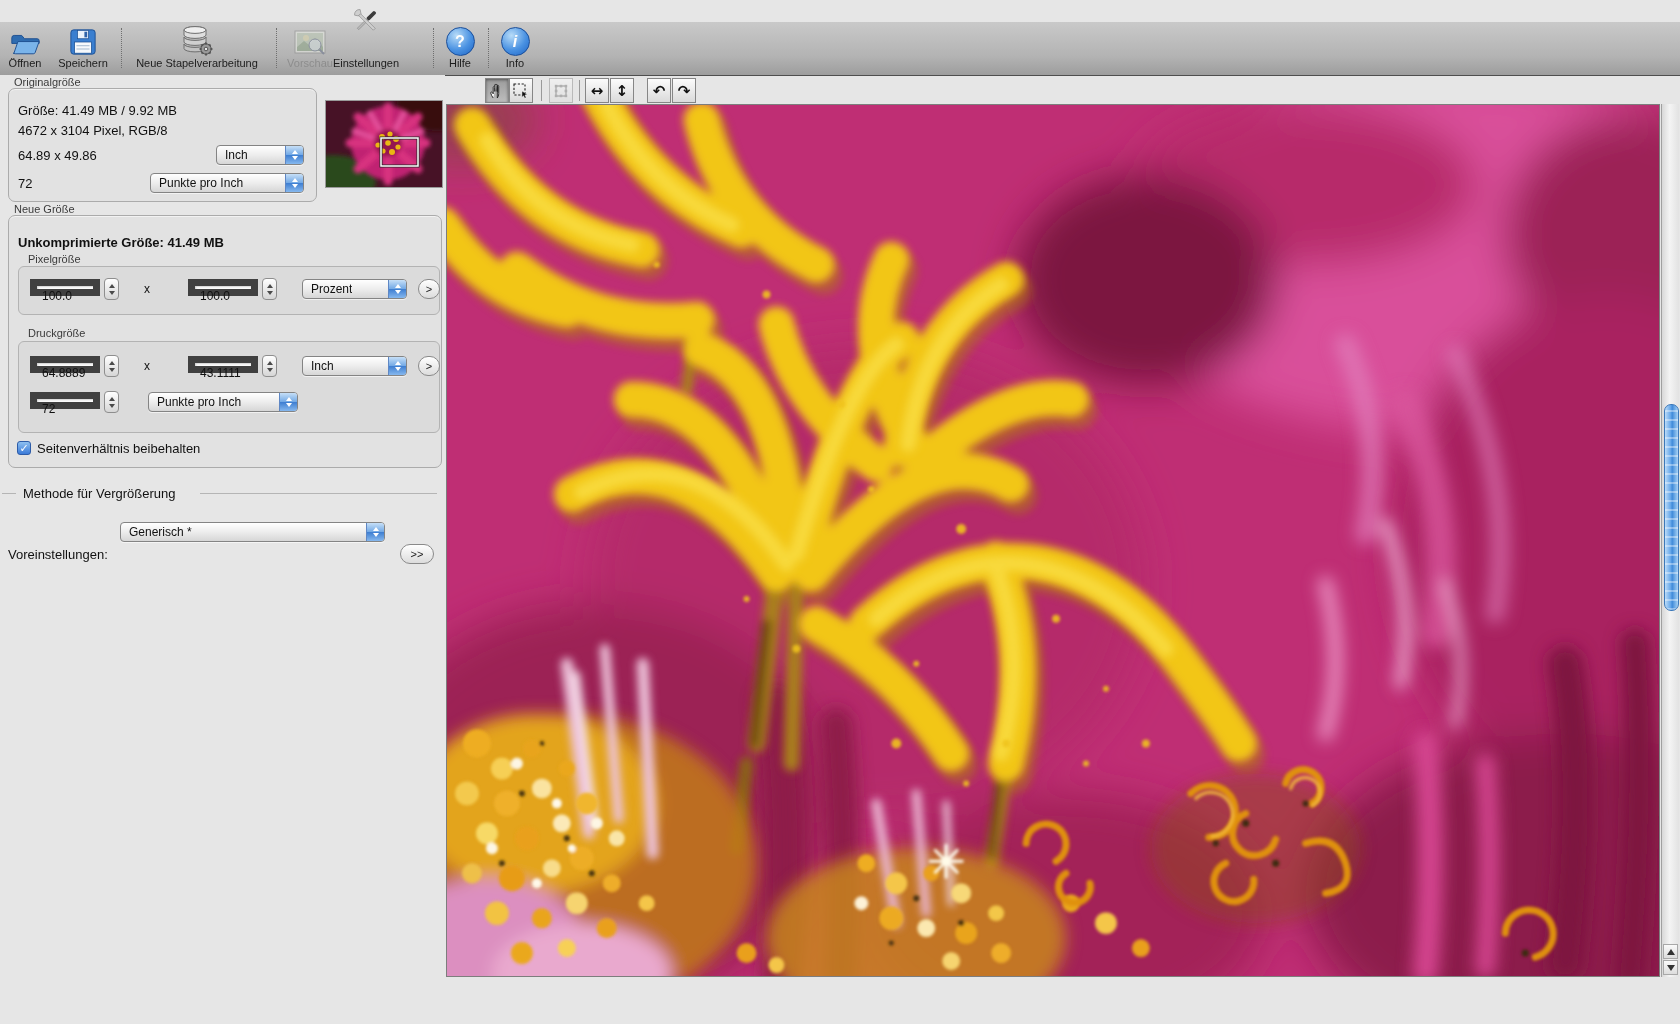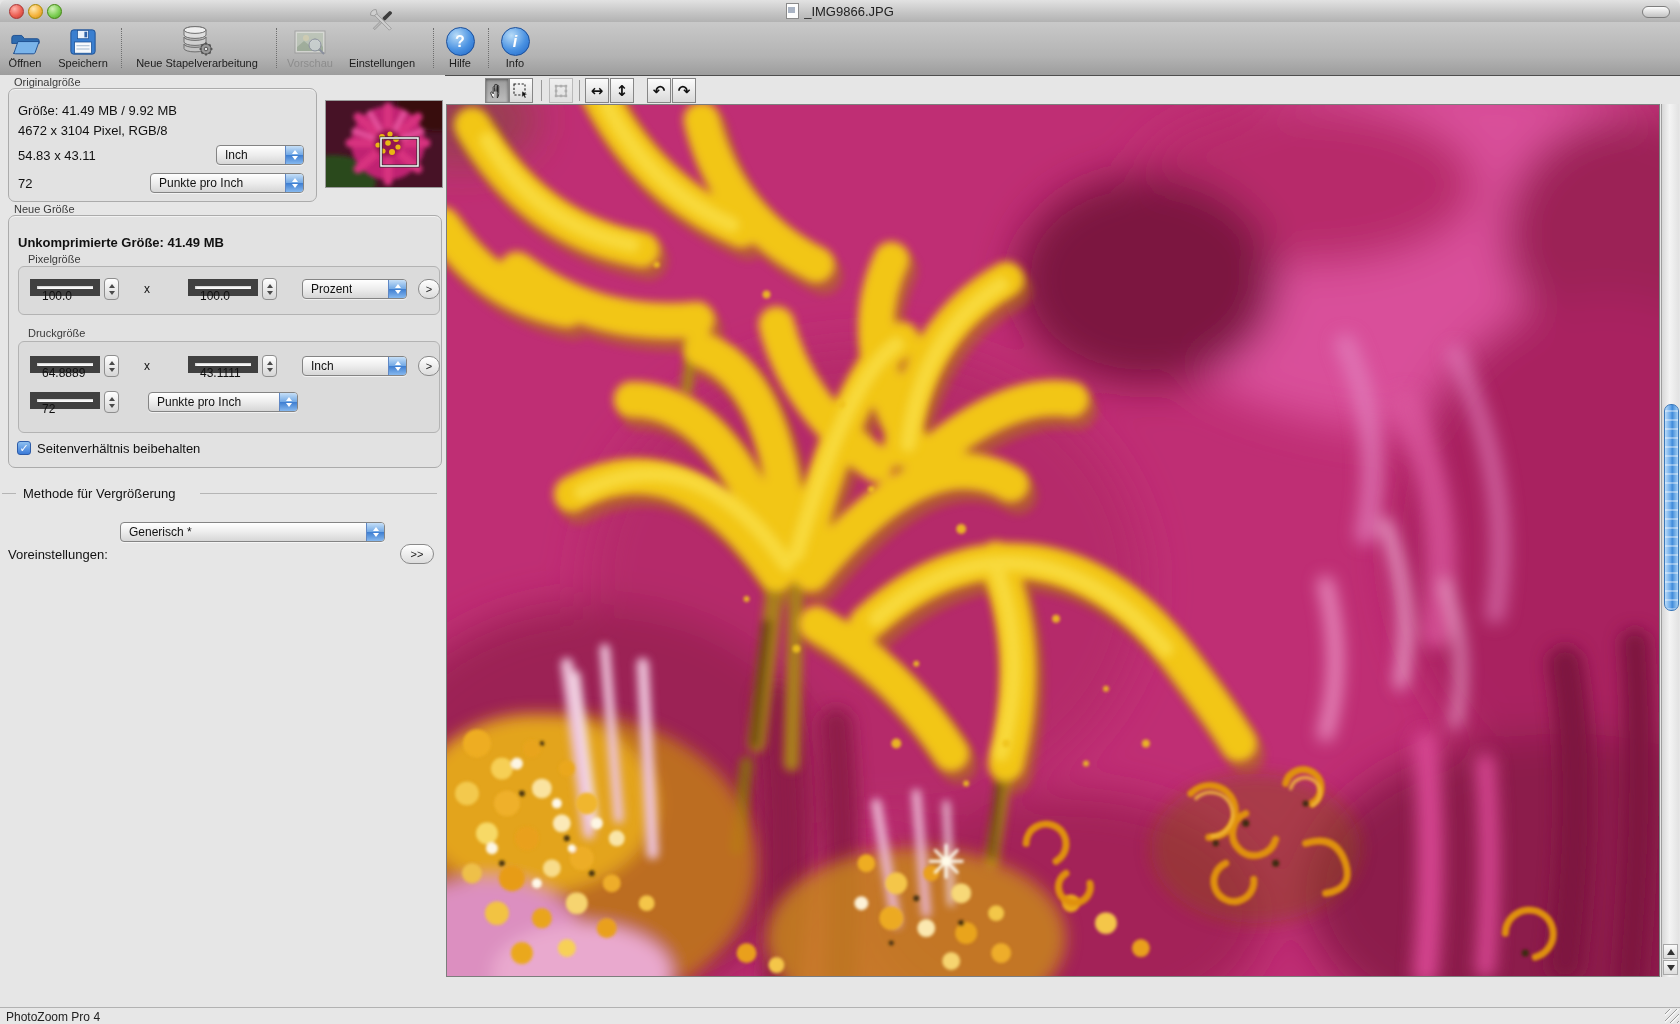--- a/index.html
+++ b/index.html
@@ -96,30 +96,20 @@
   #statusbar{left:0;top:1007px;width:1680px;height:17px;background:#e7e7e7;border-top:1px solid #b2b2b2;box-sizing:border-box;}
   #status-text{position:absolute;left:6px;top:2px;font-size:12px;color:#222;}
   #resize-grip{position:absolute;right:1px;bottom:1px;width:14px;height:14px;
     background:repeating-linear-gradient(135deg,transparent 0 3px,#9a9a9a 3px 4px,#f5f5f5 4px 5px);}
 </style>
 </head>
 <body>
 
 <div id="app">
 
-  <div id="titlebar" class="abs">
-    <div class="tl red abs"></div>
-    <div class="tl yellow abs"></div>
-    <div class="tl green abs"></div>
-    <div id="title-wrap" class="abs">
-      <span id="doc-icon"></span>
-      <span id="win-title">_IMG9866.JPG</span>
-    </div>
-    <div id="pill-btn" class="abs"></div>
-  </div>
 
   <div id="toolbar" class="abs">
     <div class="titem" style="left:0px;width:50px;">
       <span class="ticon">
         <svg width="32" height="27" viewBox="0 0 34 28">
           <path d="M3 9 q0-2.5 2.5-2.5 h8 l3 3.5 h13.5 q2 0 2 2 v3 H3z" fill="#2f6cb0" stroke="#1d4e8f"></path>
           <path d="M5 26 L9.5 13 h22.5 l-4.2 11.6 q-.5 1.4-2 1.4 H7 q-2 0-2-1z" fill="#7ab4ea" stroke="#1d4e8f"></path>
         </svg>
       </span>
       <span class="tlabel">Öffnen</span>
@@ -170,21 +160,21 @@
           <rect x="1" y="1" width="30" height="22" fill="#e9ece4" stroke="#8a8a8a"></rect>
           <rect x="3" y="3" width="26" height="18" fill="#b9c8b2"></rect>
           <path d="M3 17 l7 -6 5 4 6 -7 8 9 v4 H3z" fill="#8aa383"></path>
           <circle cx="12" cy="8" r="3" fill="#dcd6a8"></circle>
           <circle cx="21" cy="15" r="6" fill="rgba(232,240,250,.75)" stroke="#667088"></circle>
           <line x1="25.5" y1="19.5" x2="30" y2="24" stroke="#667088" stroke-width="2"></line>
         </svg>
       </span>
       <span class="tlabel">Vorschau</span>
     </div>
-    <div class="titem" style="left:342px;width:80px;gap:20px;">
+    <div class="titem" style="left:326px;width:80px;gap:20px;">
       <span class="ticon">
         <svg width="30" height="30" viewBox="0 0 32 32">
           <g transform="rotate(45 16 16)">
             <rect x="14" y="2" width="4" height="12" rx="1.5" fill="#3c3c3c"></rect>
             <rect x="14.9" y="14" width="2.2" height="14" fill="#b9b9b9" stroke="#777" stroke-width="0.5"></rect>
           </g>
           <g transform="rotate(-45 16 16)">
             <path d="M11.8 3 a5.2 5.2 0 0 1 8.4 0 l-2.4 3.6 h-3.6z" fill="#cfcfcf" stroke="#808080" stroke-width="0.6"></path>
             <rect x="14.6" y="6.5" width="2.8" height="22" fill="#cfcfcf" stroke="#808080" stroke-width="0.6"></rect>
           </g>
@@ -207,21 +197,21 @@
       <span class="tlabel">Info</span>
     </div>
   </div>
 
   <div id="left-panel" class="abs">
 
     <span class="glabel" style="left:14px;top:1px;">Originalgröße</span>
     <div class="groupbox" style="left:8px;top:13px;width:307px;height:112px;"></div>
     <span class="ptext" style="left:18px;top:28px;">Größe: 41.49 MB / 9.92 MB</span>
     <span class="ptext" style="left:18px;top:48px;">4672 x 3104 Pixel, RGB/8</span>
-    <span class="ptext" style="left:18px;top:73px;">54.83 x 43.11</span>
+    <span class="ptext" style="left:18px;top:73px;">64.89 x 49.86</span>
     <div class="popup" style="left:216px;top:70px;width:88px;">
       <span class="popup-label">Inch</span>
       <span class="popup-cap">
           <i class="tu"></i>
           <i class="td"></i>
         </span>
     </div>
     <span class="ptext" style="left:18px;top:101px;">72</span>
     <div class="popup" style="left:150px;top:98px;width:154px;">
       <span class="popup-label">Punkte pro Inch</span>
@@ -635,18 +625,14 @@
     <div id="vthumb"></div>
     <div class="varrow" style="top:840px;">
         <i class="tri-u"></i>
       </div>
     <div class="varrow" style="top:856px;">
         <i class="tri-d"></i>
       </div>
   </div>
 
 
-  <div id="statusbar" class="abs">
-    <span id="status-text">PhotoZoom Pro 4</span>
-    <div id="resize-grip"></div>
-  </div>
 
 </div>
 
 </body></html>

